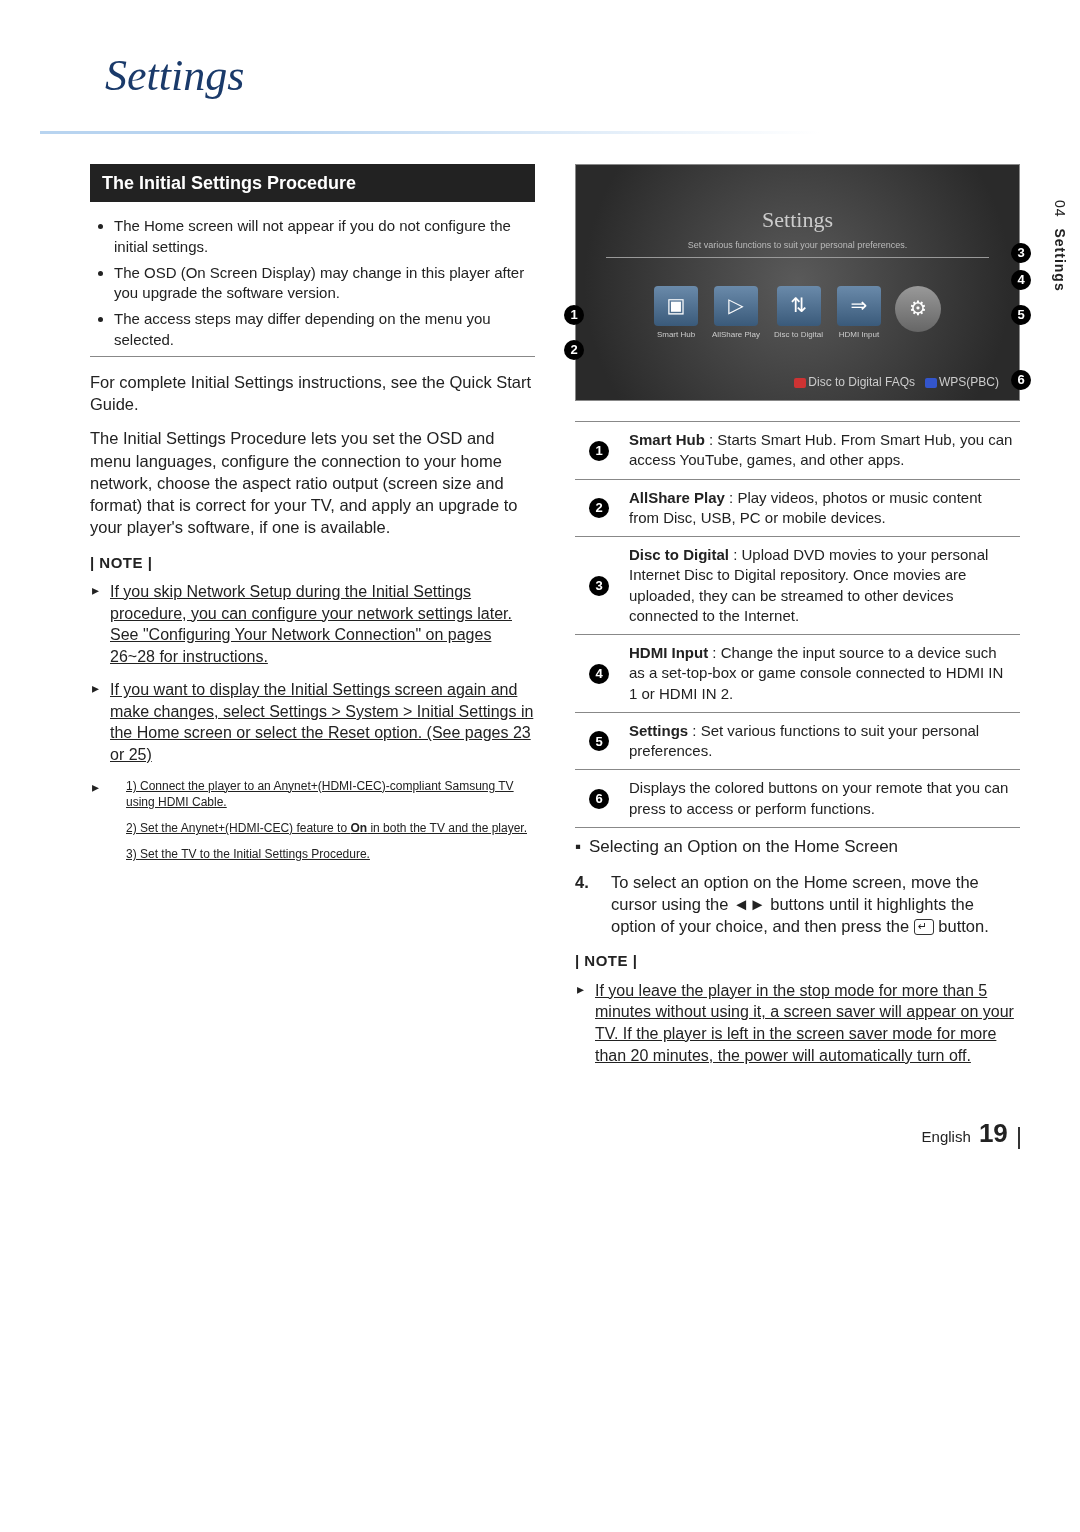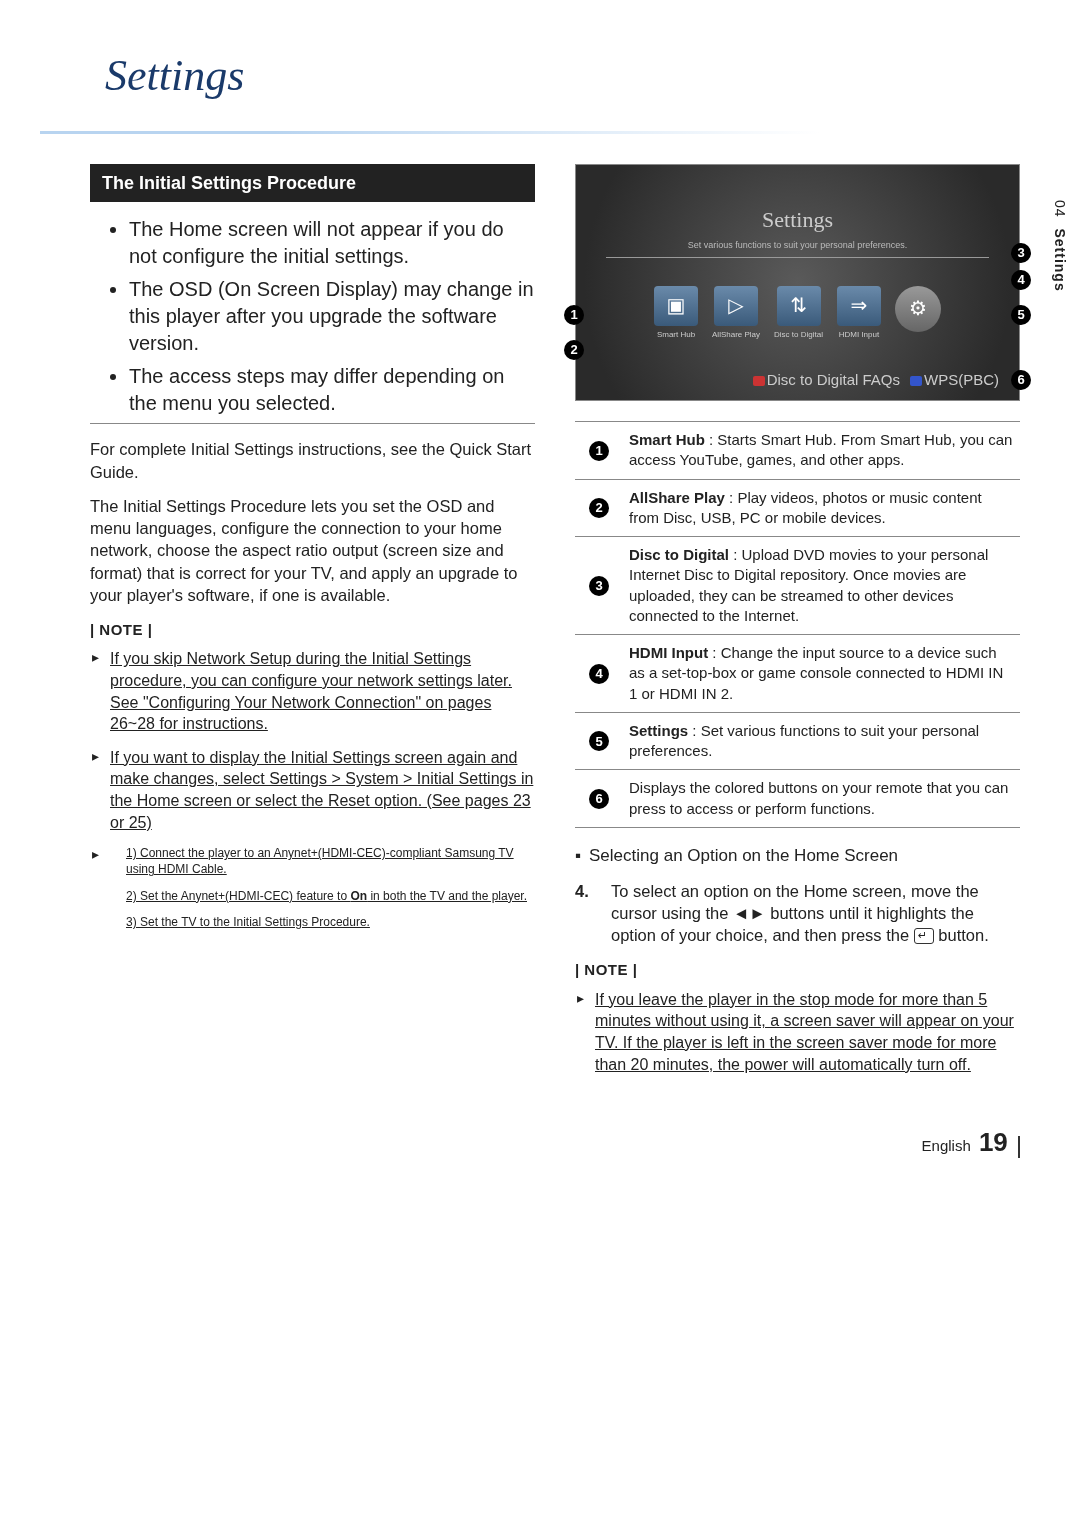--- a/index.html
+++ b/index.html
@@ -48,22 +48,21 @@
     padding: 7px 12px;
     margin: 0 0 14px 0;
   }
   .bullets {
     list-style: disc;
     padding-left: 24px;
     margin: 0 0 6px 0;
   }
   .bullets li {
     margin-bottom: 6px;
-    font-size: 20px;
-    margin-left: 15px;
+    font-size: 15px;
   }
   .divider {
     border: none;
     border-top: 1px solid #888;
     margin: 4px 0 14px 0;
   }
   p.body {
     margin: 0 0 12px 0;
   }
   .note-label {
@@ -155,21 +154,21 @@
     background: linear-gradient(#999, #666);
     border-radius: 50%;
     width: 46px;
     height: 46px;
   }
   .ss-footer {
     position: absolute;
     bottom: 10px;
     right: 20px;
     color: #ccc;
-    font-size: 15px;
+    font-size: 12px;
     display: flex;
     gap: 10px;
     align-items: center;
   }
   .ss-footer .btn {
     display: inline-block;
     width: 12px;
     height: 10px;
     border-radius: 2px;
     vertical-align: middle;
@@ -385,21 +384,21 @@
               <td class="num"><span class="num-circle">5</span></td>
               <td><span class="bold">Settings</span><span> : Set various functions to suit your personal preferences.</span></td>
             </tr>
         <tr>
               <td class="num"><span class="num-circle">6</span></td>
               <td><span>Displays the colored buttons on your remote that you can press to access or perform functions.</span></td>
             </tr>
       </tbody>
         </table>
 
-      <p class="body sq-bullet" style="margin-top:17px;font-size:17px">Selecting an Option on the Home Screen</p>
+      <p class="body sq-bullet" style="margin-top:8px;font-size:17px">Selecting an Option on the Home Screen</p>
 
       <ul class="step-list">
         <li>
           <span class="step-num">4.</span>
           <span><span>To select an option on the Home screen, move the cursor using the ◄► buttons until it highlights the option of your choice, and then press the </span><span class="inline-icon"></span><span> button.</span></span>
         </li>
       </ul>
 
       <div class="note-label">| NOTE |</div>
       <ul class="note-list">

